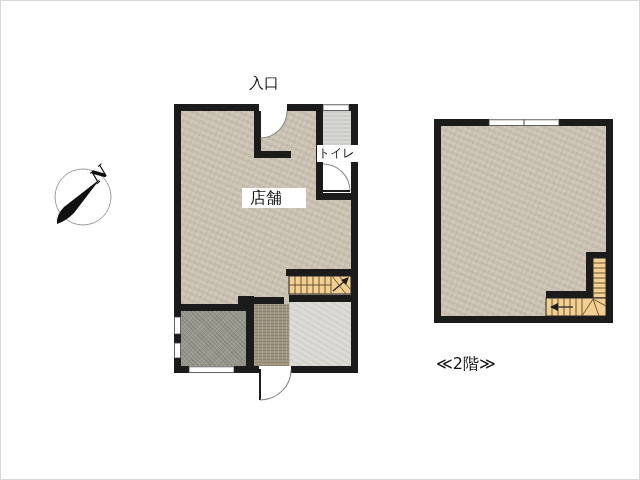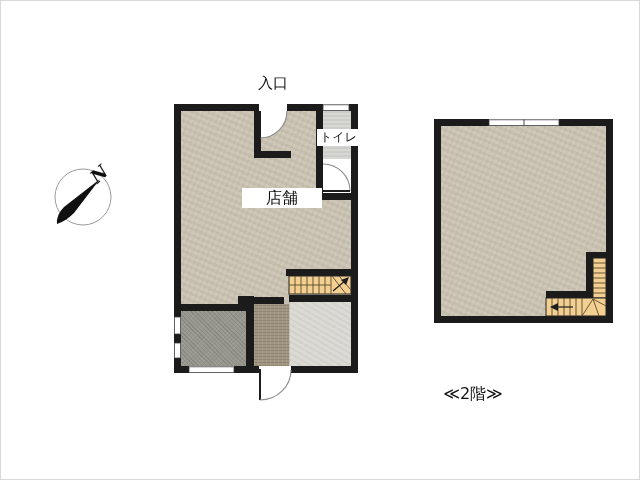--- a/index.html
+++ b/index.html
@@ -20,28 +20,28 @@
     repeating-linear-gradient(-45deg, rgba(255,255,255,.08) 0 1px, transparent 1px 3px),
     var(--room_gray);}
   .strip-brown{background:
     repeating-linear-gradient(0deg, rgba(0,0,0,.12) 0 1px, transparent 1px 3px),
     repeating-linear-gradient(90deg, rgba(255,255,255,.10) 0 1px, transparent 1px 4px),
     var(--strip_brown);}
   .room-light{background:
     repeating-linear-gradient(30deg, rgba(0,0,0,.04) 0 2px, transparent 2px 5px),
     var(--room_light);}
   .white-zone{background:#ffffff;}
-  .label{position:absolute;color:var(--label_text);text-align:center;line-height:1.1;
+  .label{position:absolute;color:var(--label_text);text-align:left;line-height:1.1;
     white-space:nowrap;}
   .lbl-entrance{left:248px;top:74px;width:48px;font-size:15px;}
-  .lbl-shop{left:241px;top:187px;width:48px;font-size:16px;background:#fff;padding:1px 16px;}
-  .lbl-toilet{left:316px;top:128px;width:41px;font-size:12px;background:#fff;
+  .lbl-shop{left:241px;top:187px;width:48px;font-size:16px;background:#fff;padding:1px 8px;}
+  .lbl-toilet{left:316px;top:144px;width:41px;font-size:12px;background:#fff;
     border:1px solid #fff;padding:1px 0;}
   .lbl-f1{left:90px;top:354px;width:74px;font-size:16px;}
-  .lbl-f2{left:435px;top:354px;width:74px;font-size:16px;margin-top:30px;}
+  .lbl-f2{left:435px;top:354px;width:74px;font-size:16px;}
   svg .wall{fill:var(--wall);}
   svg .win{fill:#ffffff;stroke:#3a3a3a;stroke-width:0.8;}
   svg .stairs{fill:var(--stairs);stroke:#222;stroke-width:1;}
   svg .tread{stroke:#5a4a28;stroke-width:0.9;}
   svg .thinline{stroke:#333;stroke-width:0.9;fill:none;}
   svg .arcline{stroke:#8a8a8a;stroke-width:1.1;fill:none;}
   svg .leaf{stroke:#1d1d1d;stroke-width:2;}
   svg .arrow{stroke:#1d1d1d;stroke-width:1.2;fill:none;}
   svg .arrowhead{fill:#1d1d1d;}
 </style>

